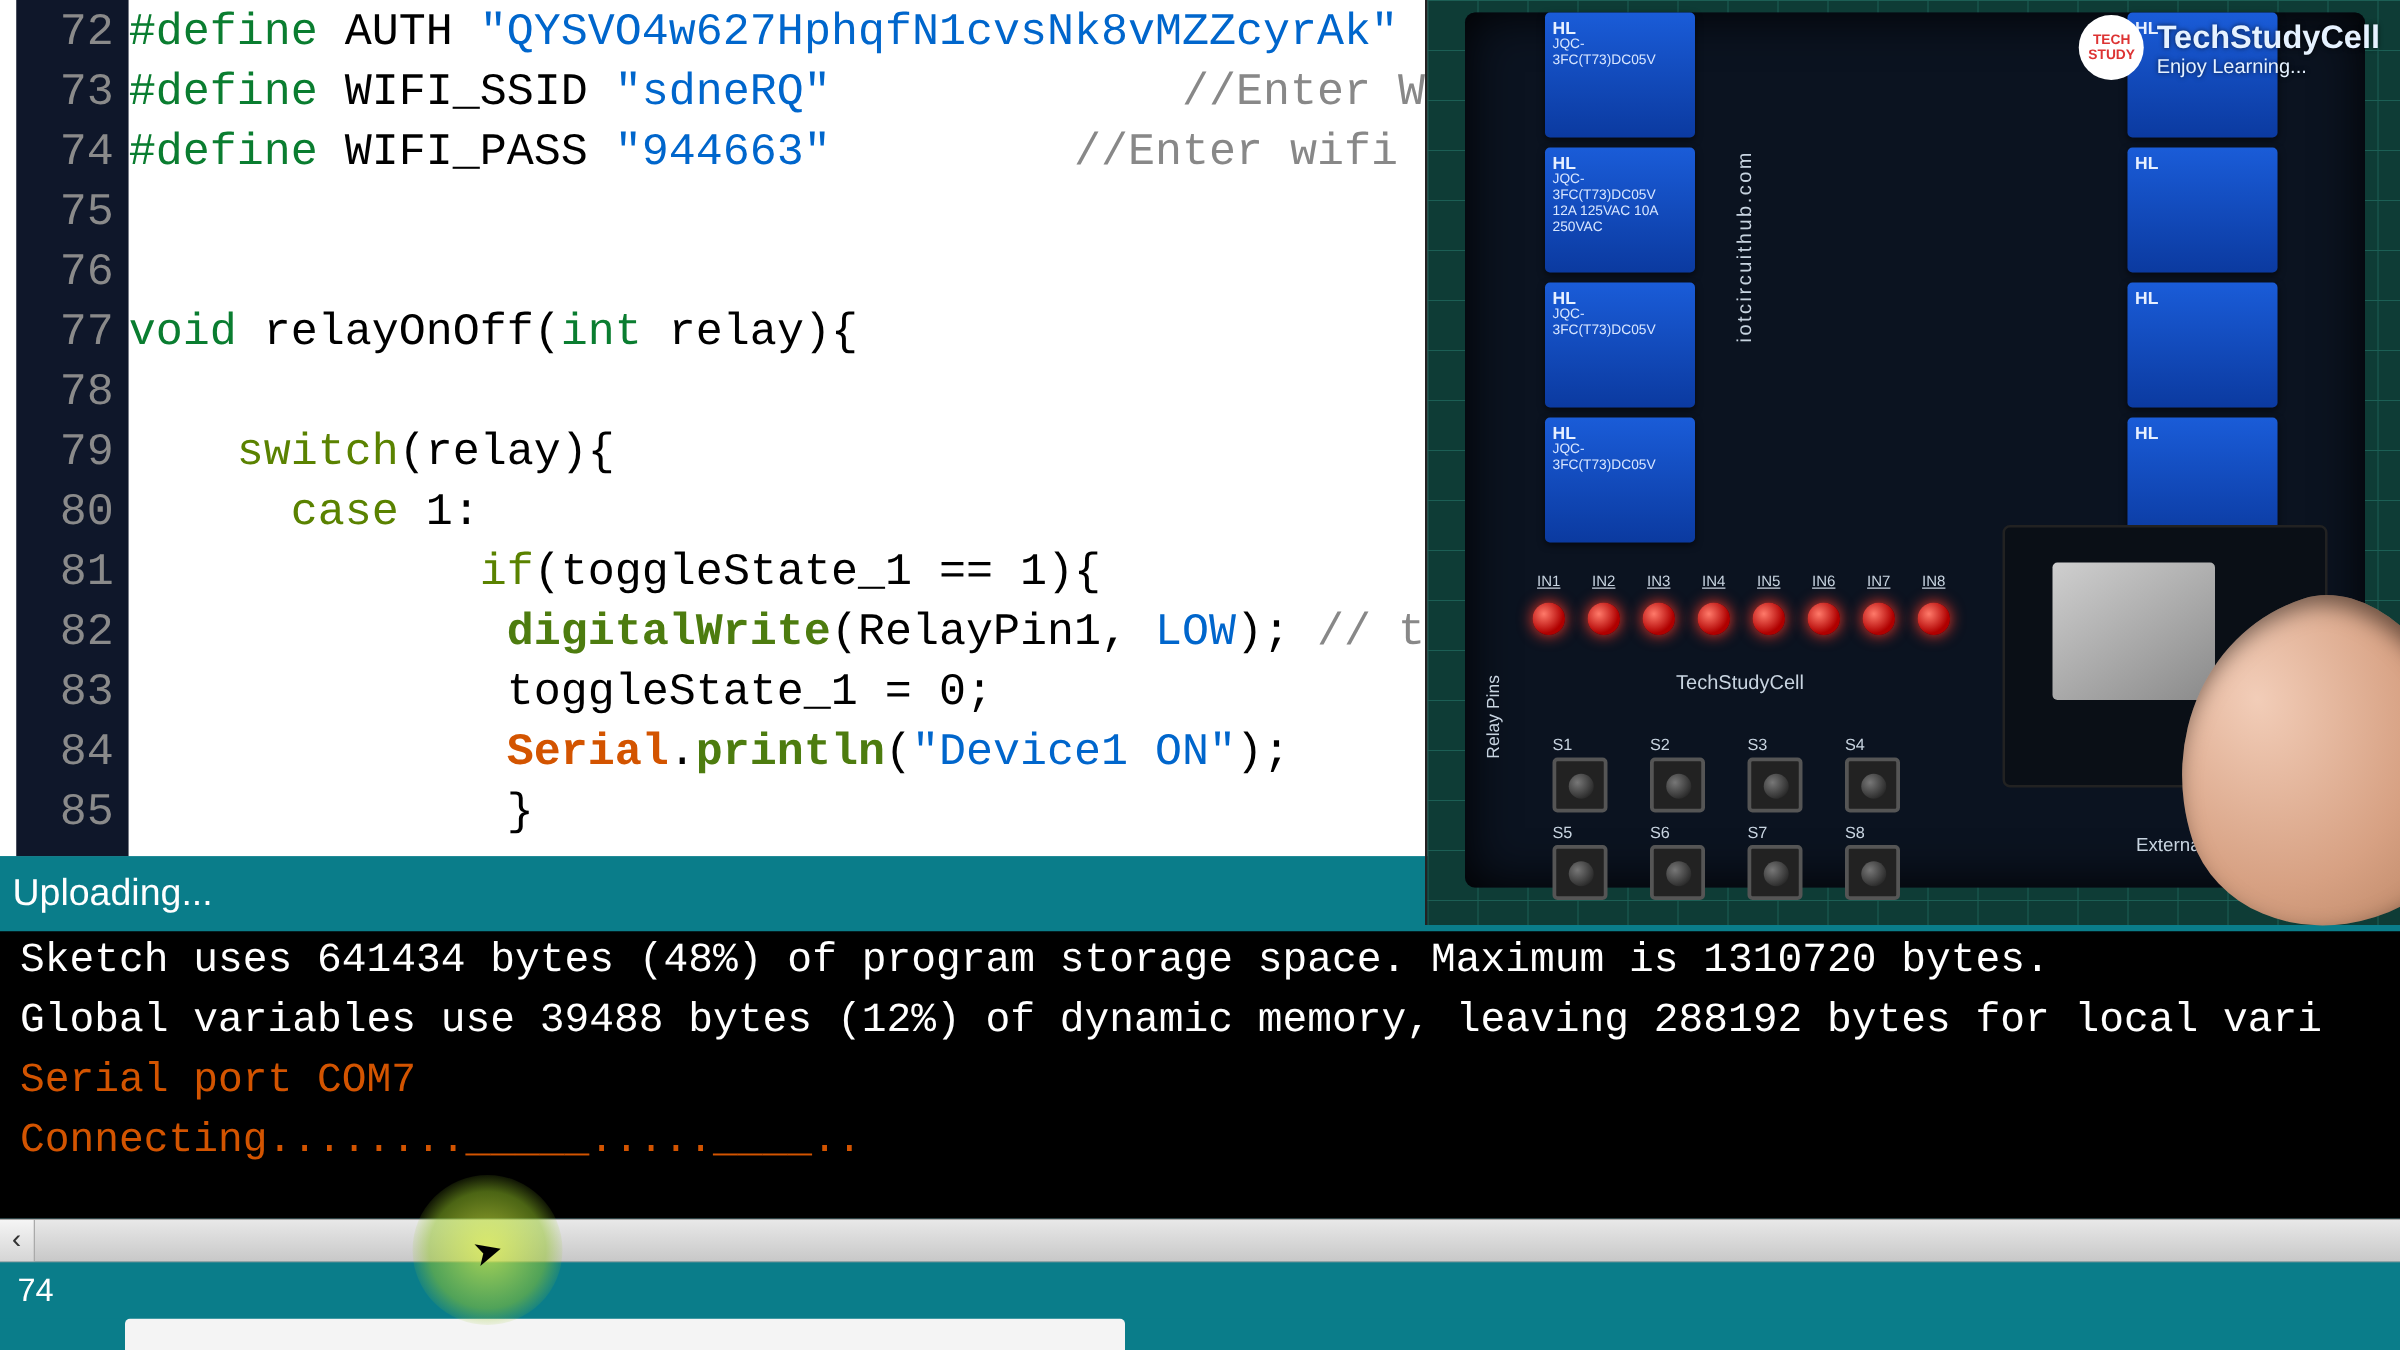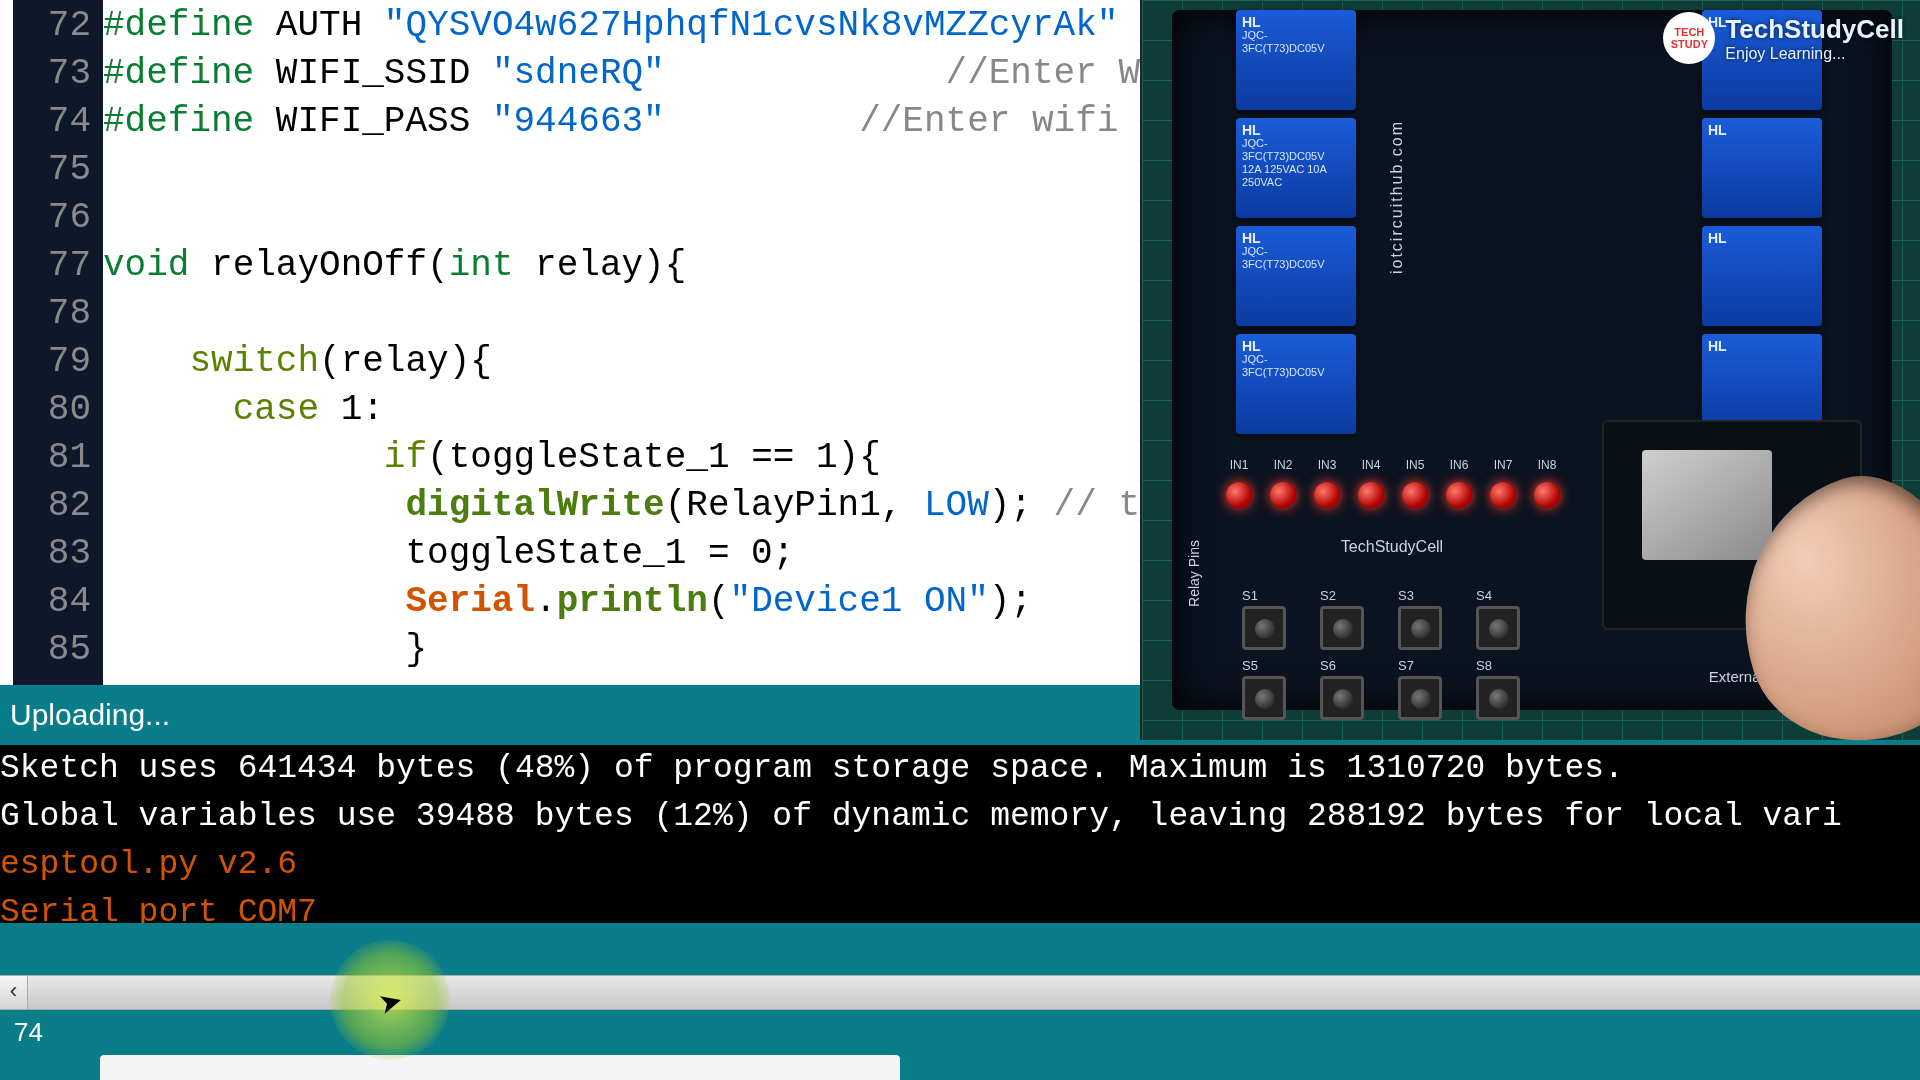--- a/index.html
+++ b/index.html
@@ -56,26 +56,26 @@
     font-family: Liberation Sans, sans-serif;
     font-size: 30px;
     padding-left: 10px;
     display: flex;
     align-items: center;
   }
 
   .console {
     position: absolute;
     top: 745px; left: 0;
-    width: 100%; height: 178px;
+    width: 100%; height: 230px;
     background: #000000;
     color: #ffffff;
     font-size: 33px;
     line-height: 48px;
-    padding-left: 0;
+    padding-left: 16px;
     overflow: hidden;
     white-space: pre;
   }
   .console .orange { color: #d35400; }
 
   .hscroll {
     position: absolute;
     top: 975px; left: 0;
     width: 100%; height: 35px;
     background: linear-gradient(#e8e8e8, #c8c8c8);
@@ -148,21 +148,21 @@
     line-height: 13px;
     padding: 6px;
   }
   .relay .hl { font-size: 14px; font-weight: bold; color: #e8f0ff; }
   .led-row { position: absolute; top: 472px; left: 54px; display: flex; gap: 18px; }
   .led {
     width: 26px; height: 26px; border-radius: 50%;
     background: radial-gradient(circle at 35% 35%, #ff7a6a, #b00000 65%);
     box-shadow: 0 0 12px #ff3b2a;
   }
-  .inlab { position: absolute; top: 448px; left: 54px; display: flex; gap: 18px; color: #c8d4e0; font-size: 12px; font-family: Arial; }
+  .inlab { position: absolute; top: 448px; left: 54px; display: flex; gap: 18px; color: #c8d4e0; font-size: 12px; font-family: Arial; text-decoration: underline; }
   .inlab span { width: 26px; text-align: center; }
 
   .btn-row { position: absolute; display: flex; gap: 34px; }
   .pbtn {
     width: 44px; height: 44px;
     background: #222; border: 3px solid #555; border-radius: 4px;
     position: relative;
   }
   .pbtn::after {
     content: ''; position: absolute; top: 10px; left: 10px;
@@ -244,21 +244,21 @@
       <div>84</div>
       <div>85</div>
     </div>
   <div class="code" id="code"><div class="code-row"><span class="k-pre">#define</span><span> AUTH </span><span class="k-str">"QYSVO4w627HphqfN1cvsNk8vMZZcyrAk"</span></div><div class="code-row"><span class="k-pre">#define</span><span> WIFI_SSID </span><span class="k-str">"sdneRQ"</span><span>             </span><span class="k-comm">//Enter Wifi</span></div><div class="code-row"><span class="k-pre">#define</span><span> WIFI_PASS </span><span class="k-str">"944663"</span><span>         </span><span class="k-comm">//Enter wifi Pas</span></div><div class="code-row"><span> </span></div><div class="code-row"><span> </span></div><div class="code-row"><span class="k-type">void</span><span> relayOnOff(</span><span class="k-type">int</span><span> relay){</span></div><div class="code-row"><span> </span></div><div class="code-row"><span>    </span><span class="k-flow">switch</span><span>(relay){</span></div><div class="code-row"><span>      </span><span class="k-flow">case</span><span> 1:</span></div><div class="code-row"><span>             </span><span class="k-flow">if</span><span>(toggleState_1 == 1){</span></div><div class="code-row"><span>              </span><span class="k-func">digitalWrite</span><span>(RelayPin1, </span><span class="k-const">LOW</span><span>); </span><span class="k-comm">// turn</span></div><div class="code-row"><span>              toggleState_1 = 0;</span></div><div class="code-row"><span>              </span><span class="k-obj">Serial</span><span>.</span><span class="k-func">println</span><span>(</span><span class="k-str">"Device1 ON"</span><span>);</span></div><div class="code-row"><span>              }</span></div></div>
 </div>
 
 <div class="status-bar">
   <span>Uploading...</span>
 </div>
 
-<div class="console" id="console"><div>Sketch uses 641434 bytes (48%) of program storage space. Maximum is 1310720 bytes.</div><div>Global variables use 39488 bytes (12%) of dynamic memory, leaving 288192 bytes for local vari</div><div class="orange">esptool.py v2.6</div><div class="orange">Serial port COM7</div><div class="orange">Connecting........_____.....____..</div></div>
+<div class="console" id="console"><div>Sketch uses 641434 bytes (48%) of program storage space. Maximum is 1310720 bytes.</div><div>Global variables use 39488 bytes (12%) of dynamic memory, leaving 288192 bytes for local vari</div><div class="orange">Serial port COM7</div><div class="orange">Connecting........_____.....____..</div></div>
 
 <div class="hscroll">
   <div class="hscroll-left">‹</div>
 </div>
 
 <div class="footer">
   <span>74</span>
 </div>
 
 <div class="taskbarish"></div>

